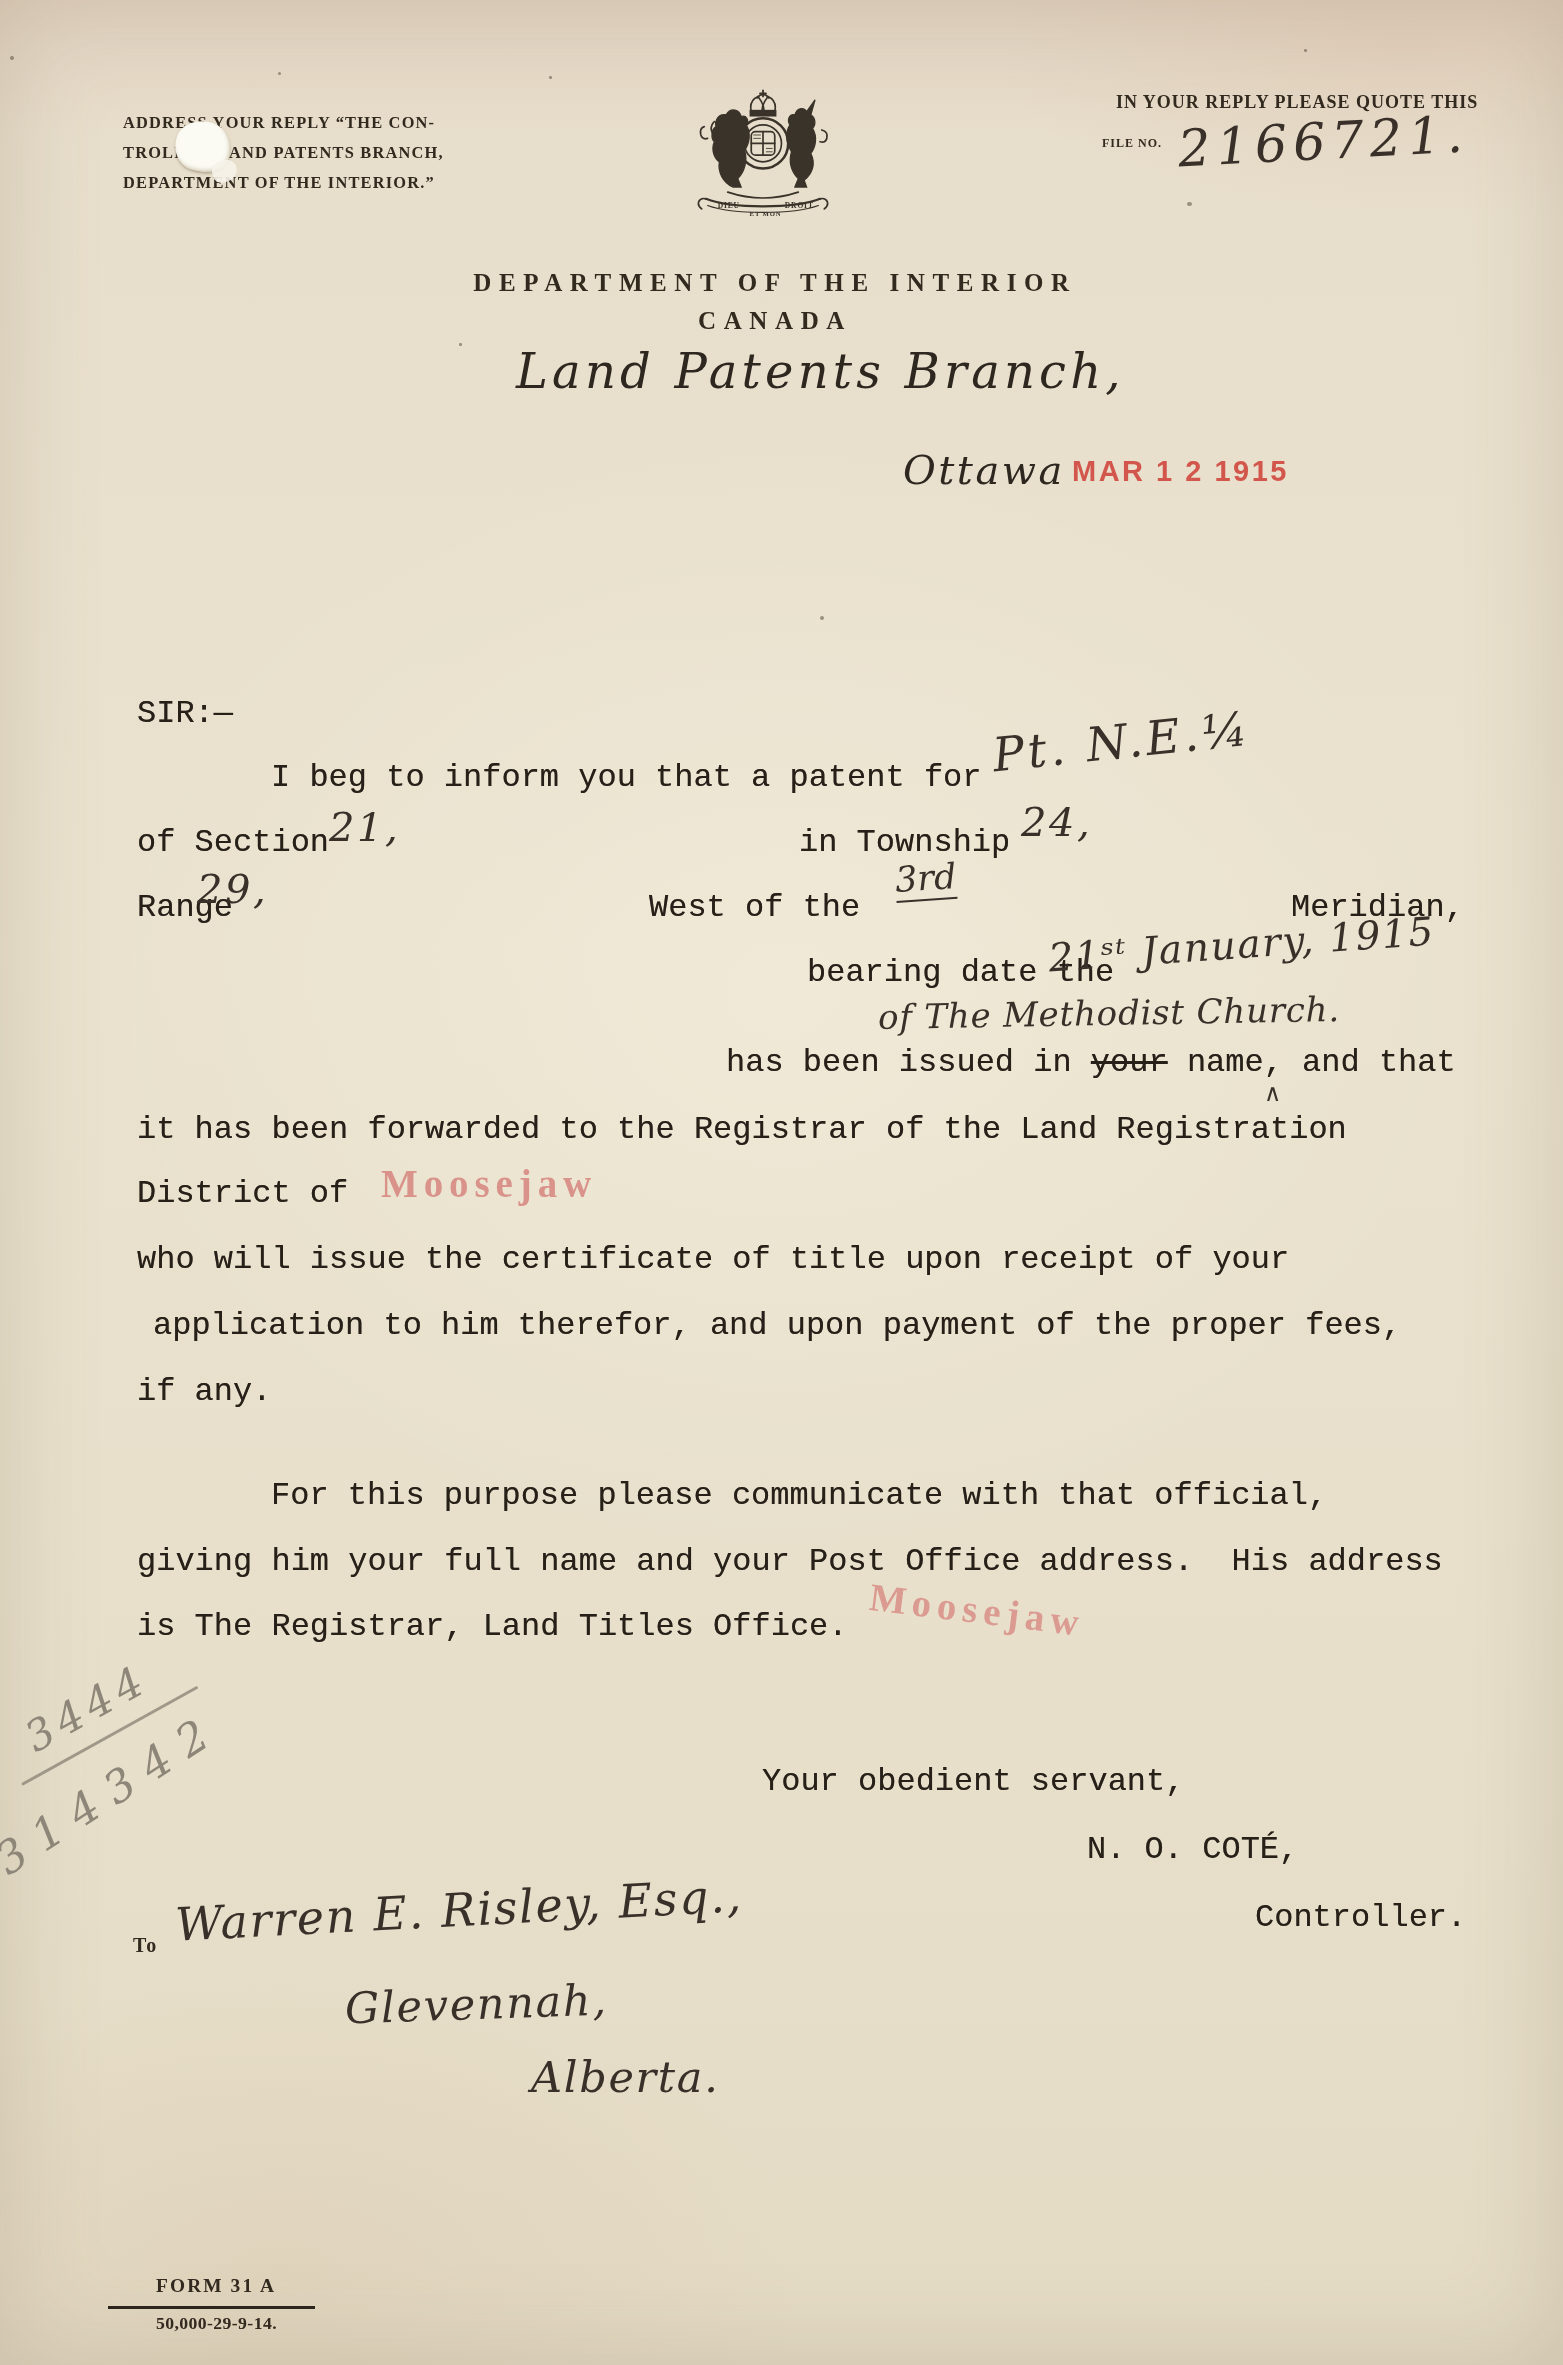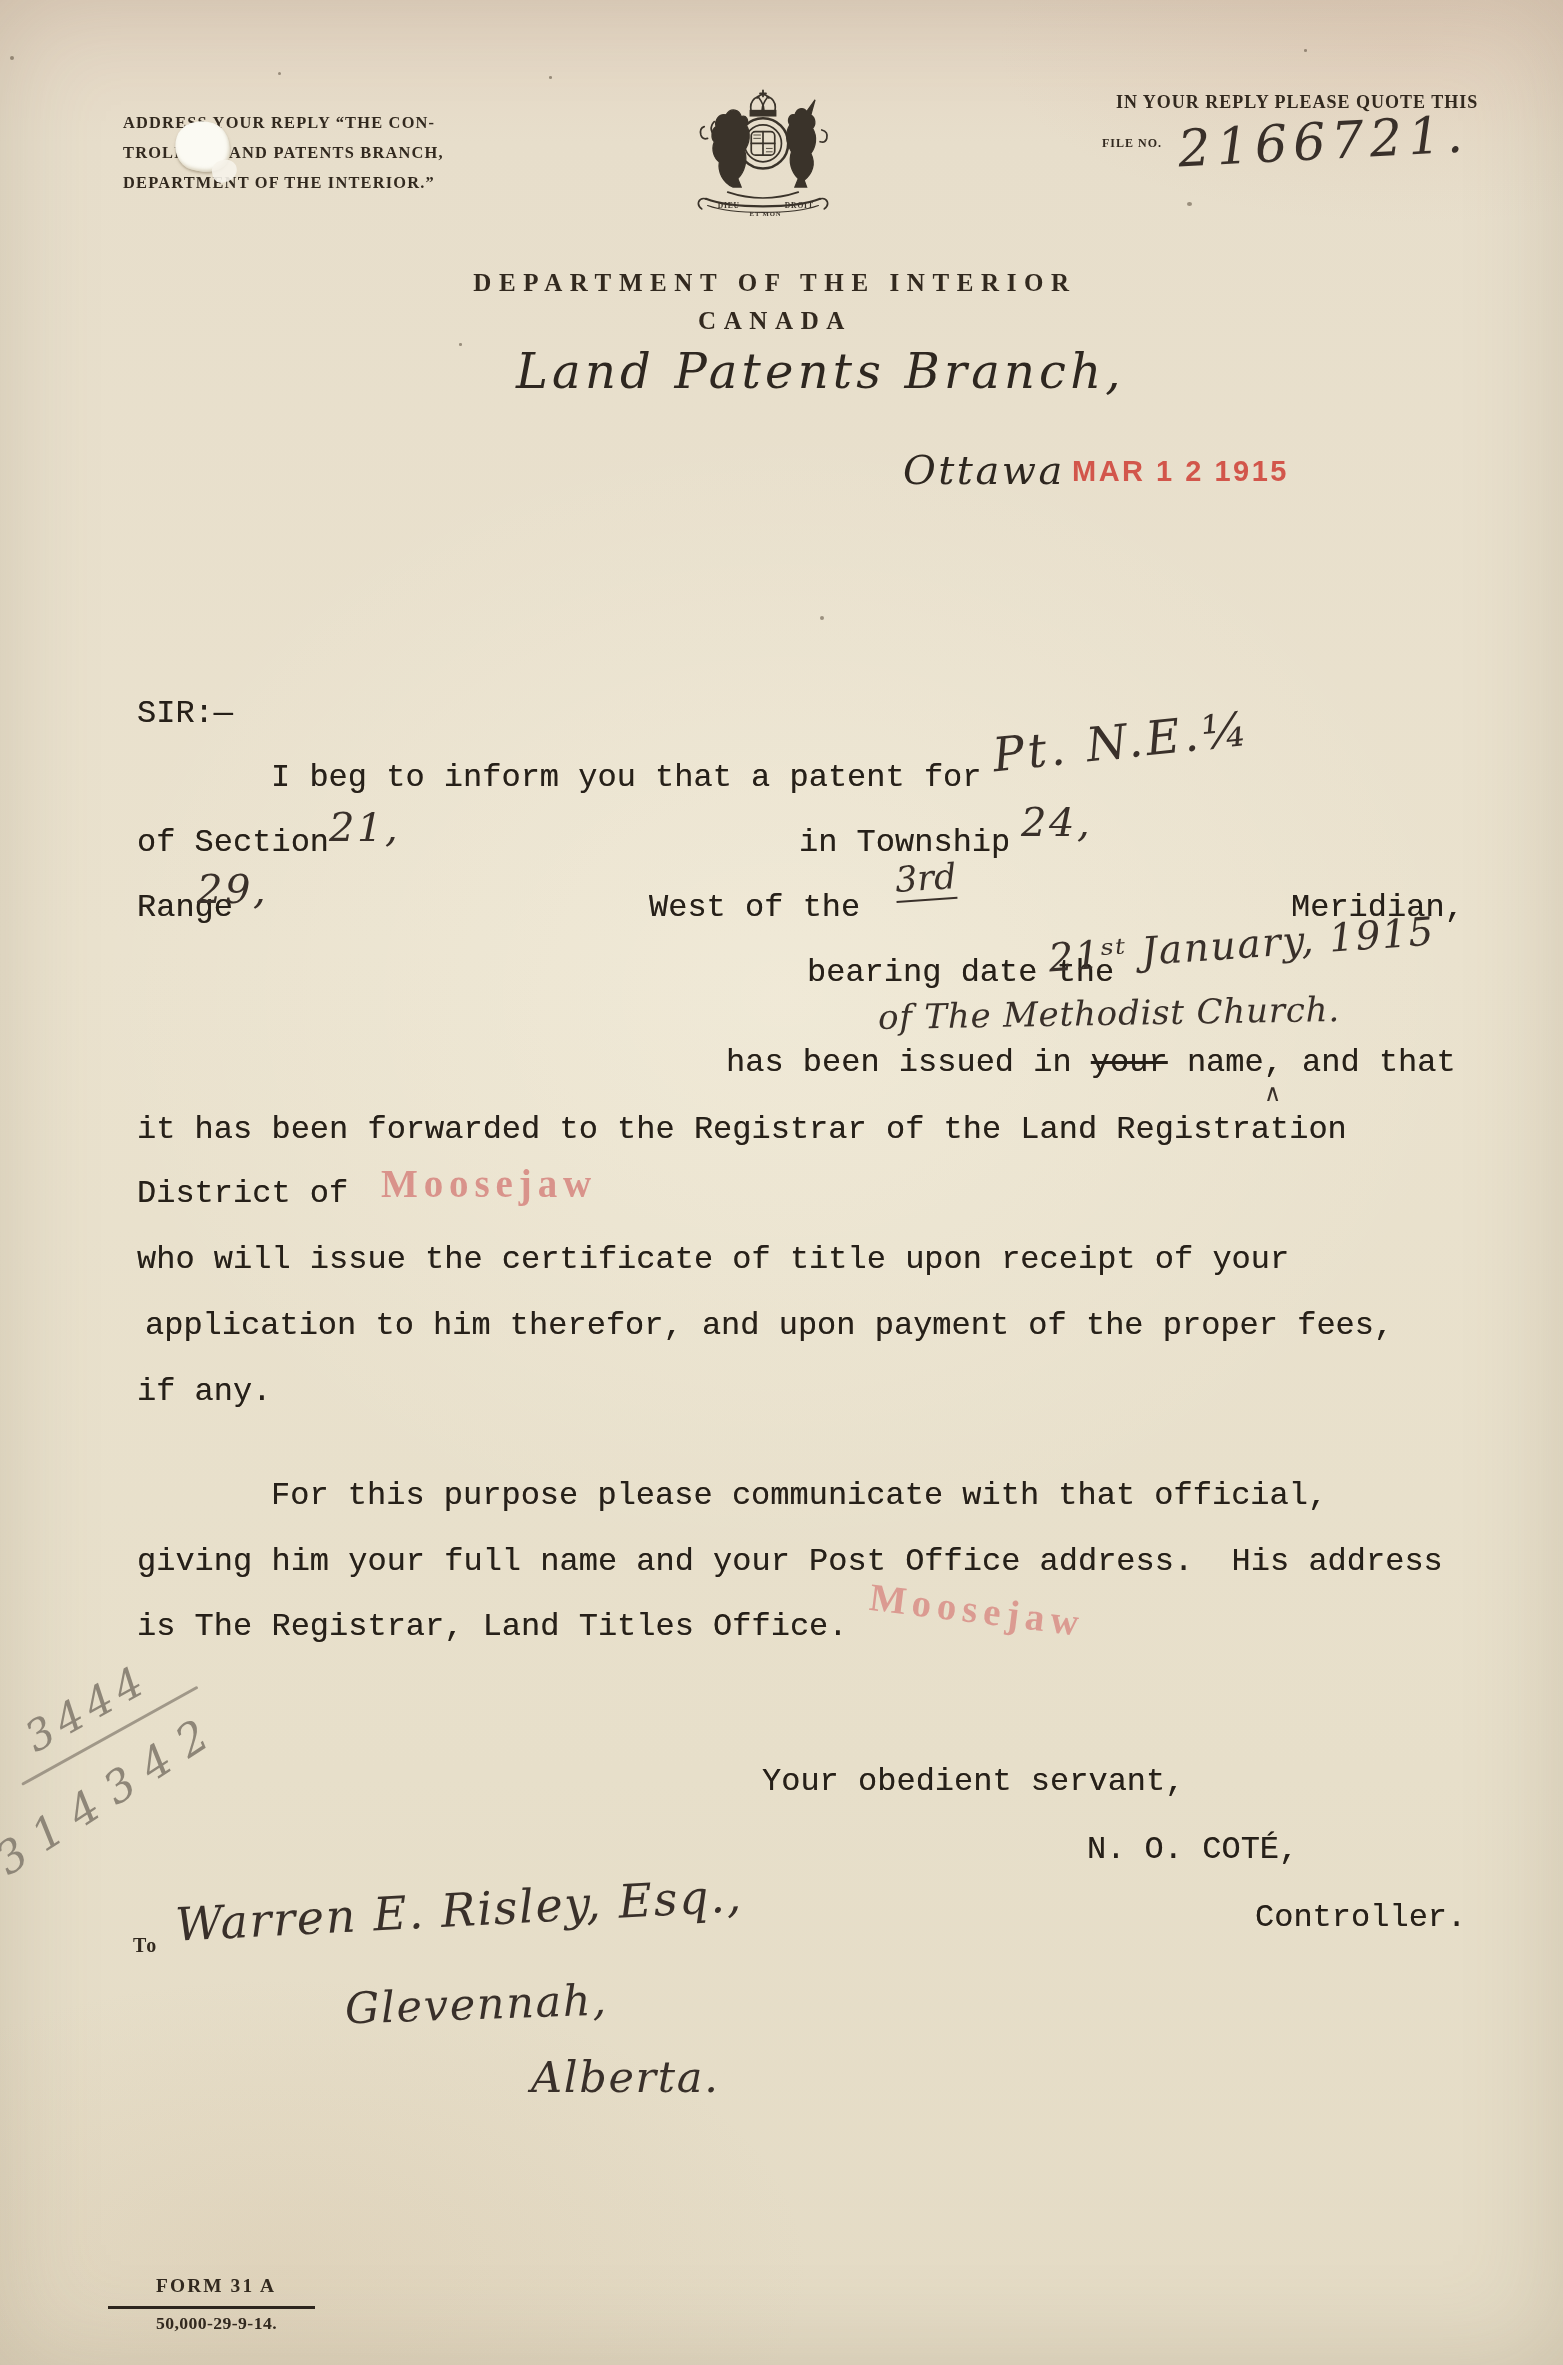--- a/index.html
+++ b/index.html
@@ -118,21 +118,21 @@
   <div class="abs hand" style="left:878px;top:996px;font-size:34px;letter-spacing:0.8px;transform:rotate(-1deg);">of The Methodist Church.</div>
 
   <div class="abs typed" style="left:726px;top:1047px;"><span>has been issued in </span><span class="strike">your</span><span> name,</span><span> and that</span></div>
   <div class="abs hand" style="left:1264px;top:1082px;font-size:23.6px;font-style:normal;">∧</div>
 
   <div class="abs typed" style="left:137px;top:1114px;">it has been forwarded to the Registrar of the Land Registration</div>
   <div class="abs typed" style="left:137px;top:1178px;">District of</div>
   <div class="abs stamp-pink" style="left:381px;top:1161px;">Moosejaw</div>
 
   <div class="abs typed" style="left:137px;top:1244px;">who will issue the certificate of title upon receipt of your</div>
-  <div class="abs typed" style="left:145px;top:1310px;">application to him therefor, and upon payment of the proper fees,</div>
+  <div class="abs typed" style="left:153px;top:1310px;">application to him therefor, and upon payment of the proper fees,</div>
   <div class="abs typed" style="left:137px;top:1376px;">if any.</div>
 
   <div class="abs typed" style="left:271px;top:1480px;">For this purpose please communicate with that official,</div>
   <div class="abs typed" style="left:137px;top:1546px;">giving him your full name and your Post Office address.  His address</div>
   <div class="abs typed" style="left:137px;top:1611px;">is The Registrar, Land Titles Office.</div>
   <div class="abs stamp-pink" style="left:869px;top:1587px;transform:rotate(7deg);color:#d98f88;">Moosejaw</div>
 
   <div class="abs typed" style="left:762px;top:1766px;">Your obedient servant,</div>
   <div class="abs typed" style="left:1087px;top:1834px;">N. O. COTÉ,</div>
   <div class="abs typed" style="left:1255px;top:1902px;">Controller.</div>

